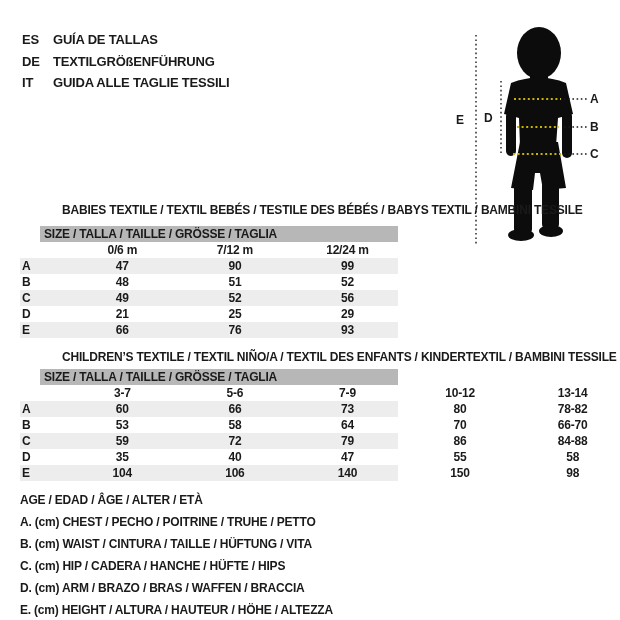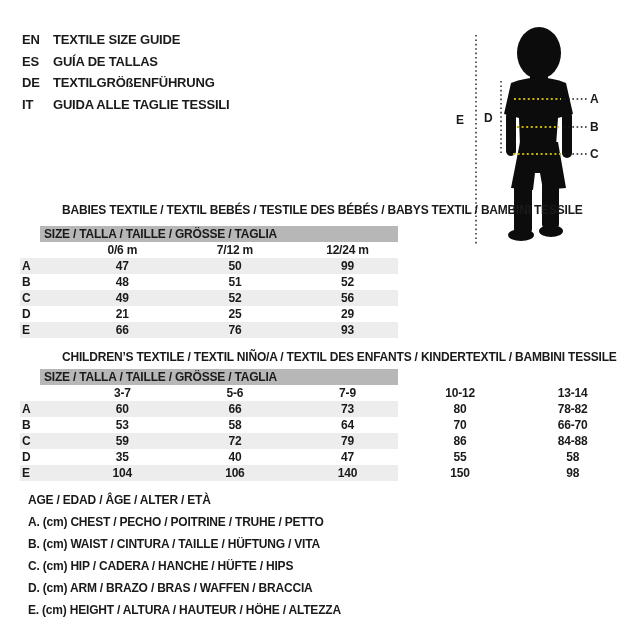--- a/index.html
+++ b/index.html
@@ -27,32 +27,28 @@
   .children-table{top:350px;}
   .t-title{height:14px;line-height:14px;white-space:nowrap;padding-left:42px;}
   .t-bar{margin-top:8px;height:16px;line-height:16px;background:#b7b7b7;padding-left:4px;box-sizing:border-box;margin-left:20px;}
   .babies-table .t-bar{margin-top:9px;}
   .children-table .t-bar{margin-top:5px;}
   .t-row{display:grid;grid-template-columns:25px repeat(5,70.6px);height:16px;line-height:16px;gap:42px;}
   .t-row .t-cell{text-align:center;}
   .t-row .t-label{text-align:left;padding-left:2px;}
   .t-row.stripe{background:#ededed;}
   
-  .legend{position:absolute;left:20px;top:489px;font-size:12px;font-weight:700;line-height:22px;margin-left:8px;}
+  .legend{position:absolute;left:20px;top:489px;font-size:12px;font-weight:700;line-height:22px;}
 </style>
 </head>
 <body>
 
 <div class="page">
 
   <div class="lang-list">
-    <div class="lang-row">
-      <span class="lang-code">EN</span>
-      <span class="lang-label">TEXTILE SIZE GUIDE</span>
-    </div>
     <div class="lang-row">
       <span class="lang-code">ES</span>
       <span class="lang-label">GUÍA DE TALLAS</span>
     </div>
     <div class="lang-row">
       <span class="lang-code">DE</span>
       <span class="lang-label">TEXTILGRÖßENFÜHRUNG</span>
     </div>
     <div class="lang-row">
       <span class="lang-code">IT</span>
@@ -99,21 +95,21 @@
     <div class="t-bar">SIZE / TALLA / TAILLE / GRÖSSE / TAGLIA</div>
     <div class="t-row t-head">
       <div class="t-cell t-label"></div>
       <div class="t-cell">0/6 m</div>
       <div class="t-cell">7/12 m</div>
       <div class="t-cell">12/24 m</div>
     </div>
     <div class="t-row stripe">
       <div class="t-cell t-label">A</div>
       <div class="t-cell">47</div>
-      <div class="t-cell">50</div>
+      <div class="t-cell">90</div>
       <div class="t-cell">99</div>
     </div>
     <div class="t-row">
       <div class="t-cell t-label">B</div>
       <div class="t-cell">48</div>
       <div class="t-cell">51</div>
       <div class="t-cell">52</div>
     </div>
     <div class="t-row stripe">
       <div class="t-cell t-label">C</div>

